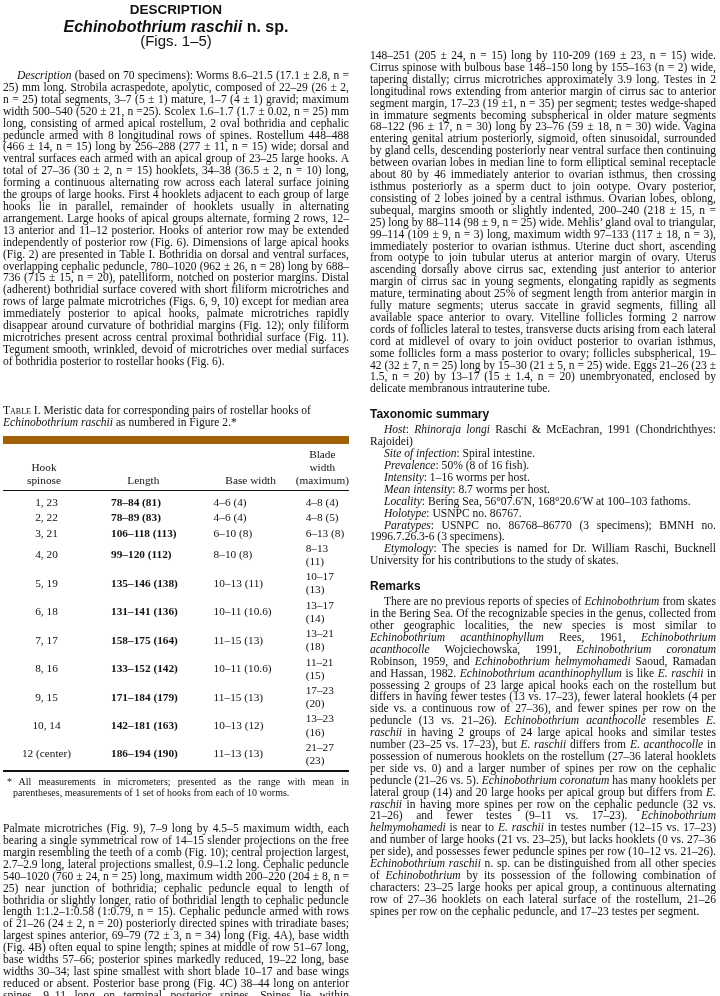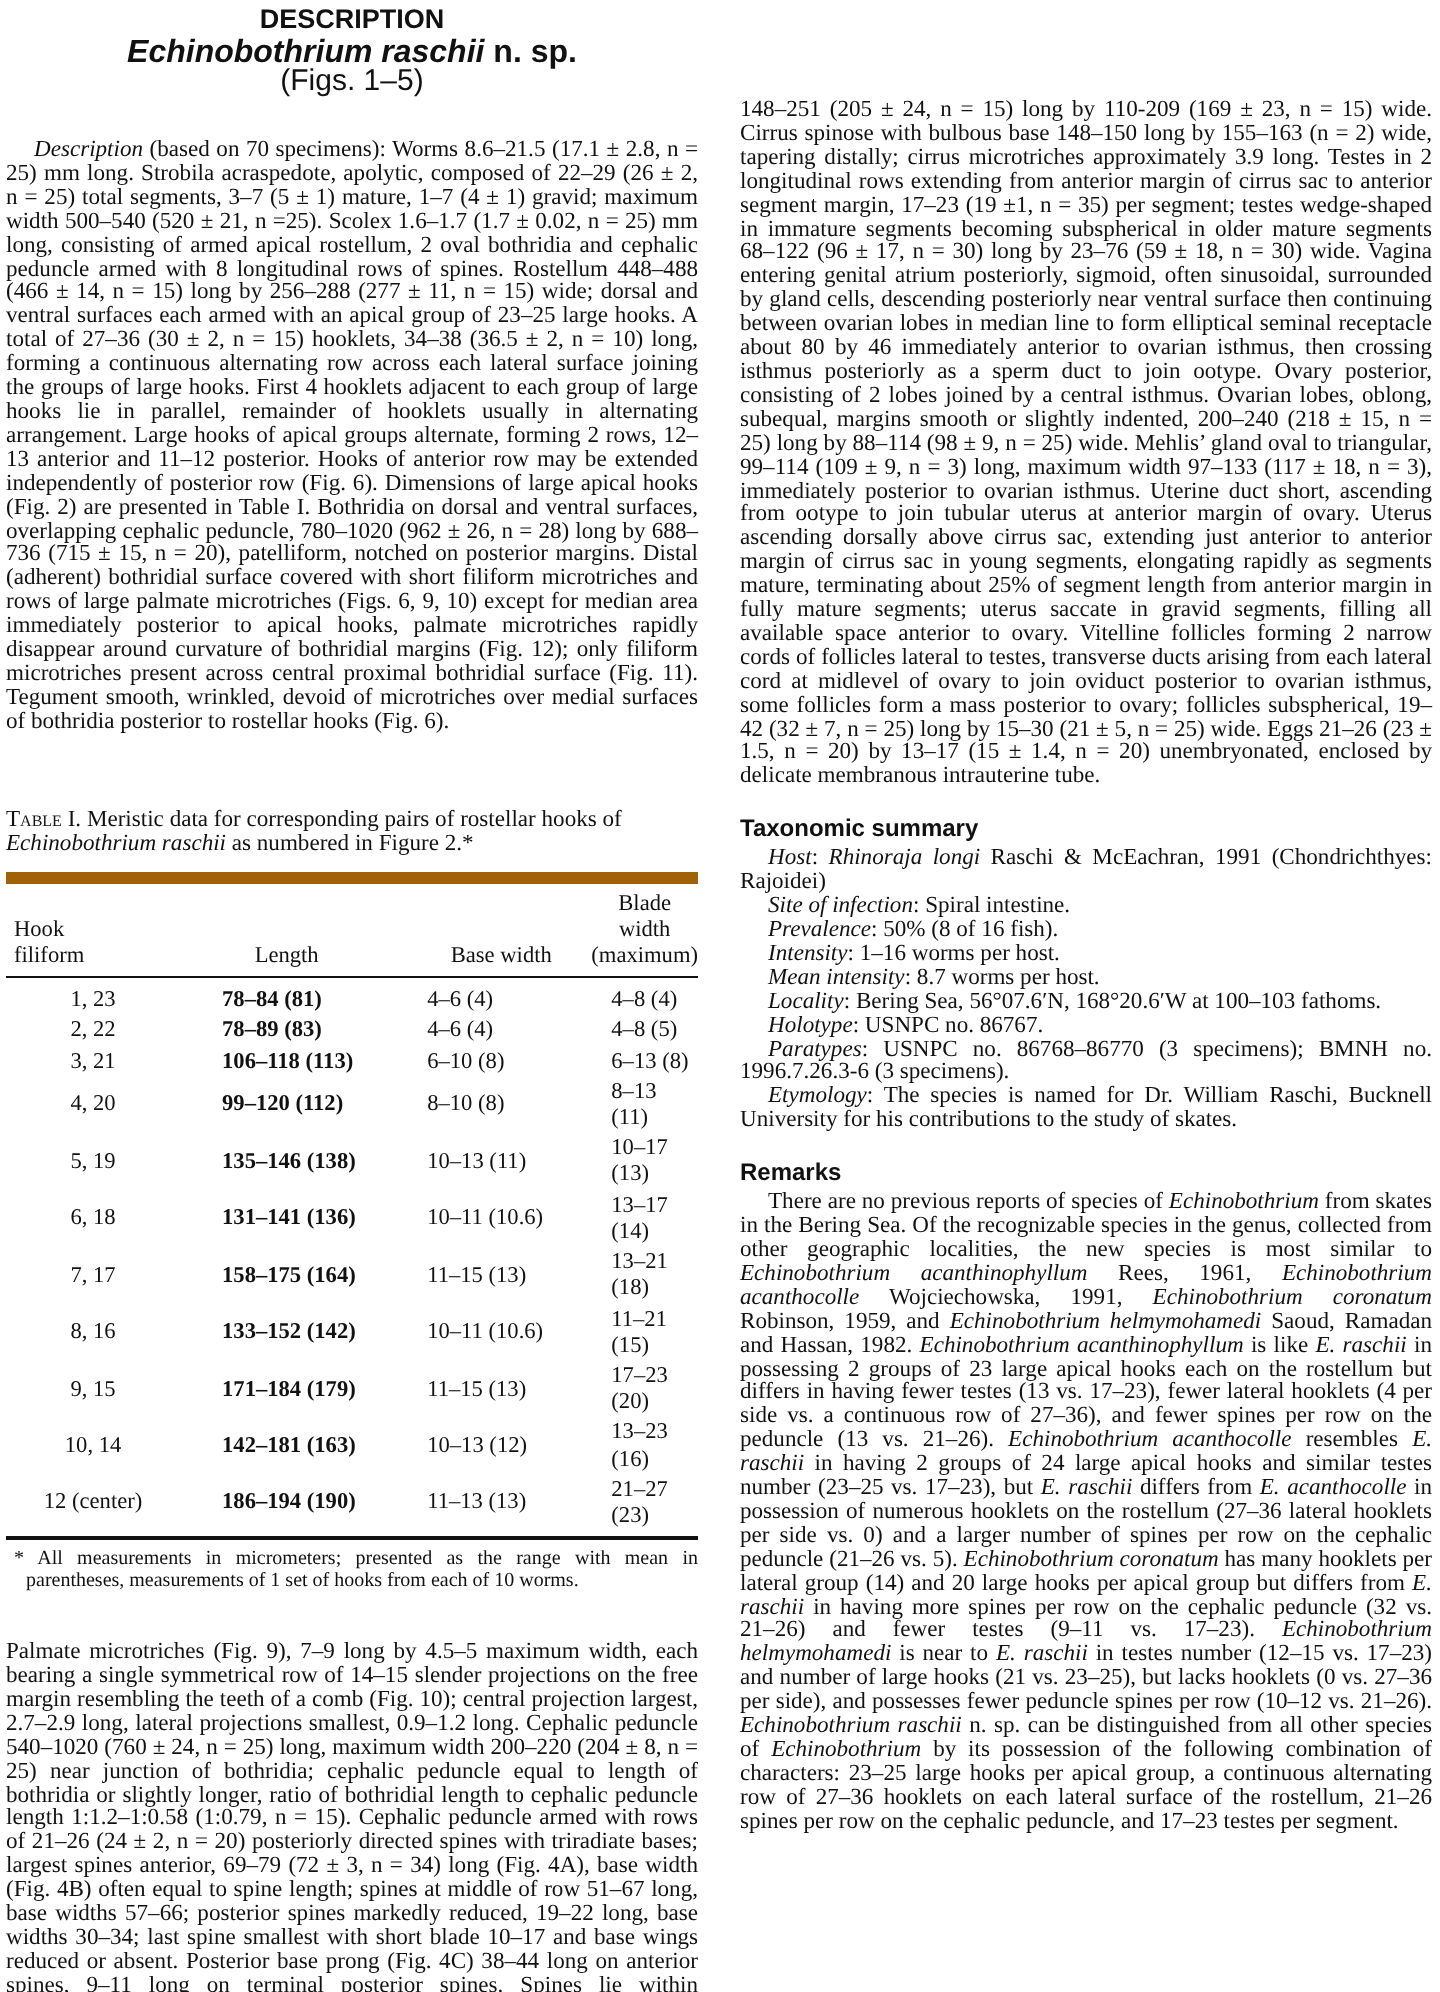--- a/index.html
+++ b/index.html
@@ -31,24 +31,24 @@
     line-height: 14px; margin-bottom: 22px;
   }
   .table-caption { margin-top: 36px; font-size: 11.55px; line-height: 12px; }
   .table-caption .tlabel { font-variant: small-caps; }
   table.meristic {
     width: 346px; border-collapse: collapse; margin-top: 8px;
     font-size: 11.3px; line-height: 13.2px;
   }
   table.meristic thead tr th {
     font-weight: normal; vertical-align: bottom; padding: 4px 0 3px 0;
-    border-top: 6px solid #a16207; border-bottom: 1.6px solid #111;
+    border-top: 8px solid #a16207; border-bottom: 1.6px solid #111;
   }
   table.meristic th.c0, table.meristic td.c0 { text-align: center; padding-left: 10px; width: 70px; }
-  table.meristic th.c0 { text-align: left; padding-left: 4px; width: 60px; }
+  table.meristic th.c0 { text-align: center; padding-left: 4px; width: 60px; }
   table.meristic td.c1 { padding-left: 30px; width: 100px; text-align: left; font-weight: bold; }
   table.meristic th.c1 { text-align: center; width: 120px; }
   table.meristic td.c2 { padding-left: 8px; text-align: left; width: 86px; }
   table.meristic th.c2 { text-align: center; }
   table.meristic td.c3 { padding-left: 10px; text-align: left; }
   table.meristic th.c3 { text-align: center; }
   table.meristic tbody tr:first-child td { padding-top: 5px; }
   table.meristic tbody tr:last-child td { border-bottom: 2px solid #111; padding-bottom: 3px; }
   .footnote { font-size: 10px; line-height: 11px; margin-top: 4px; padding-left: 10px; text-indent: -6px; text-align: justify; }
   .continuation { margin-top: 25px; }
@@ -71,21 +71,21 @@
 
   <p class="indent"><i>Description</i><span> (based on 70 specimens): Worms 8.6–21.5 (17.1 ± 2.8, n = 25) mm long. Strobila acraspedote, apolytic, composed of 22–29 (26 ± 2, n = 25) total segments, 3–7 (5 ± 1) mature, 1–7 (4 ± 1) gravid; maximum width 500–540 (520 ± 21, n =25). Scolex 1.6–1.7 (1.7 ± 0.02, n = 25) mm long, consisting of armed apical rostellum, 2 oval bothridia and cephalic peduncle armed with 8 longitudinal rows of spines. Rostellum 448–488 (466 ± 14, n = 15) long by 256–288 (277 ± 11, n = 15) wide; dorsal and ventral surfaces each armed with an apical group of 23–25 large hooks. A total of 27–36 (30 ± 2, n = 15) hooklets, 34–38 (36.5 ± 2, n = 10) long, forming a continuous alternating row across each lateral surface joining the groups of large hooks. First 4 hooklets adjacent to each group of large hooks lie in parallel, remainder of hooklets usually in alternating arrangement. Large hooks of apical groups alternate, forming 2 rows, 12–13 anterior and 11–12 posterior. Hooks of anterior row may be extended independently of posterior row (Fig. 6). Dimensions of large apical hooks (Fig. 2) are presented in Table I. Bothridia on dorsal and ventral surfaces, overlapping cephalic peduncle, 780–1020 (962 ± 26, n = 28) long by 688–736 (715 ± 15, n = 20), patelliform, notched on posterior margins. Distal (adherent) bothridial surface covered with short filiform microtriches and rows of large palmate microtriches (Figs. 6, 9, 10) except for median area immediately posterior to apical hooks, palmate microtriches rapidly disappear around curvature of bothridial margins (Fig. 12); only filiform microtriches present across central proximal bothridial surface (Fig. 11). Tegument smooth, wrinkled, devoid of microtriches over medial surfaces of bothridia posterior to rostellar hooks (Fig. 6).</span></p>
 
   <div class="table-caption">
     <span class="tlabel">Table I.</span><span> Meristic data for corresponding pairs of rostellar hooks of </span><i>Echinobothrium raschii</i><span> as numbered in Figure 2.*</span>
   </div>
 
   <table class="meristic">
     <thead>
       <tr>
-        <th class="c0"><span>Hook</span><br><span>filiform</span></th>
+        <th class="c0"><span>Hook</span><br><span>spinose</span></th>
         <th class="c1"><span>Length</span></th>
         <th class="c2"><span>Base width</span></th>
         <th class="c3"><span>Blade width</span><br><span>(maximum)</span></th>
       </tr>
     </thead>
     <tbody>
       <tr>
           <td class="c0">1, 23</td>
           <td class="c1">78–84  (81)</td>
           <td class="c2">4–6  (4)</td>

